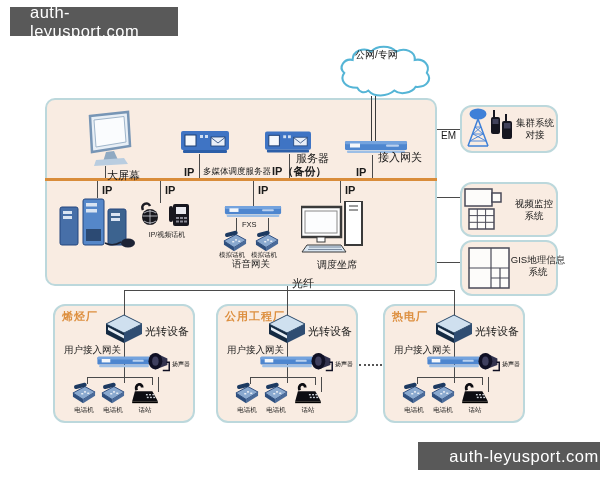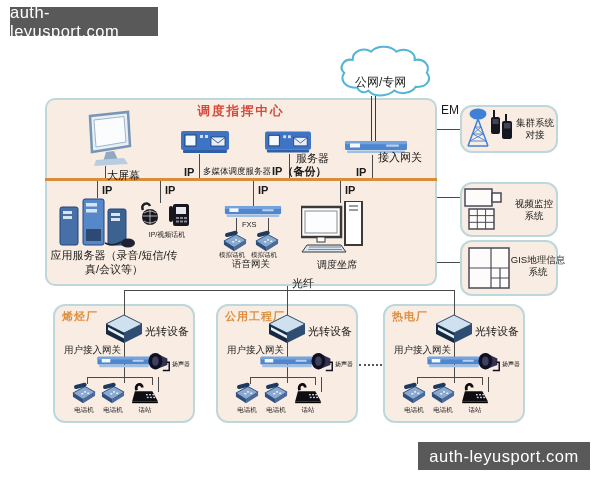--- a/index.html
+++ b/index.html
@@ -17,21 +17,21 @@
   .lbl{position:absolute;z-index:4;font-size:11px;color:#1a1a1a;white-space:nowrap;}
   .lblc{text-align:center;white-space:normal;}
   .ip{font-weight:700;}
   .tiny{font-size:6.5px;}
   .title{position:absolute;z-index:4;font-size:12.5px;font-weight:bold;color:#d8493a;
          letter-spacing:2px;text-align:center;}
   .plantname{position:absolute;z-index:4;font-size:11px;font-weight:bold;color:#dd8f3f;
          letter-spacing:1px;white-space:nowrap;}
   .pnl-lbl{position:absolute;z-index:4;font-size:9.5px;color:#1a1a1a;text-align:center;line-height:1.3;}
   .wm{position:absolute;background:#595959;color:#fff;display:flex;align-items:center;
-      justify-content:center;font-size:16.5px;z-index:9;letter-spacing:0.5px;}
+      justify-content:center;font-size:16.5px;z-index:9;letter-spacing:0.5px;padding-left:20px;}
 </style>
 </head>
 <body>
 
 <div class="stage">
 
   <svg width="0" height="0" style="position:absolute" aria-hidden="true">
     <defs>
       <symbol id="sym-phone" viewBox="0 0 28 26">
         <polygon points="2,13 15,6 26,12 13,20" fill="#8aa9cf" stroke="#27477a" stroke-width="1"></polygon>
@@ -87,25 +87,24 @@
       </symbol>
     </defs>
   </svg>
 
   <div class="wm" style="left:10px;top:7px;width:148px;height:29px">auth-leyusport.com</div>
   <div class="wm" style="left:418px;top:442px;width:172px;height:28px">auth-leyusport.com</div>
 
   <svg class="icon" style="left:335px;top:44px" width="102" height="56" viewBox="0 0 110 60">
     <path d="M24 47 C10 47 5 38 10 31 C3 25 10 15 19 17 C19 7 31 3 39 8 C45 1 60 1 66 8 C75 3 87 8 86 17 C96 15 103 23 99 31 C105 38 99 47 87 46 C83 53 70 55 64 50 C56 57 42 57 36 50 C31 54 26 51 24 47 Z" fill="#ffffff" stroke="#55b5d6" stroke-width="2.2"></path>
   </svg>
-  <div class="lbl" style="left:355px;top:74px;font-size:12px">公网/专网</div>
+  <div class="lbl" style="left:355px;top:48px;font-size:10px">公网/专网</div>
   <div class="dbl" style="left:371px;top:96px;height:45px"></div>
 
   <div class="box" style="left:45px;top:98px;width:392px;height:188px"></div>
-  <div class="title" style="left:45px;top:103px;width:392px">调度指挥中心</div>
 
   <svg class="icon" style="left:82px;top:110px" width="54" height="56" viewBox="0 0 54 56">
     <polygon points="8,6 46,2 48,36 10,42" fill="#e8eff6" stroke="#7795b5" stroke-width="2.5"></polygon>
     <polygon points="12,10 42,6.5 44,32 14,37" fill="#fafcfe" stroke="#9fb5ca" stroke-width="1"></polygon>
     <polygon points="24,42 32,41 36,50 21,52" fill="#8fa9c2"></polygon>
     <polygon points="14,50 42,48 46,54 12,56" fill="#b9cde0"></polygon>
   </svg>
   <div class="lv" style="left:105px;top:166px;height:13px"></div>
   <div class="lbl" style="left:107px;top:168px">大屏幕</div>
 
@@ -145,21 +144,20 @@
         <rect x="5" y="19" width="9" height="3"></rect>
       <rect x="28" y="6" width="11" height="3.5"></rect>
         <rect x="28" y="12" width="11" height="3.5"></rect>
       <rect x="53" y="16" width="9" height="3"></rect>
         <rect x="53" y="21" width="9" height="3"></rect>
     </g>
     <rect x="28" y="32" width="15" height="12" fill="#2c4a73"></rect>
     <path d="M63 45 q-8 5 -16 1" stroke="#1d2335" stroke-width="1.5" fill="none"></path>
     <ellipse cx="70" cy="46" rx="7" ry="4.5" fill="#1d2335"></ellipse>
   </svg>
-  <div class="lbl lblc" style="left:48px;top:248px;width:132px;line-height:1.3">应用服务器（录音/短信/传真/会议等）</div>
 
   <div class="lv" style="left:160px;top:181px;height:22px"></div>
   <div class="lbl ip" style="left:165px;top:184px">IP</div>
   <svg class="icon" style="left:139px;top:202px" width="22" height="26" viewBox="0 0 22 26">
     <path d="M4 8 C1 2 9 -1 11 4" stroke="#1c1c24" stroke-width="2.5" fill="none"></path>
     <circle cx="11" cy="15" r="8" fill="#16161c"></circle>
     <path d="M3.5 14 h15 M11 7.5 v15 M5 19 q6 4 12 0 M5 11 q6 -4 12 0" stroke="#cfd2da" stroke-width="0.8" fill="none"></path>
   </svg>
   <svg class="icon" style="left:169px;top:202px" width="22" height="26" viewBox="0 0 22 26">
     <rect x="4" y="2" width="16" height="22" rx="2" fill="#17171f"></rect>
@@ -205,21 +203,21 @@
     <rect x="16" y="36" width="8" height="5" fill="#fff" stroke="#3a3a3a"></rect>
     <polygon points="6,44 40,44 45,51 1,51" fill="#d7e4ef" stroke="#3a3a3a"></polygon>
     <g stroke="#7a8aa0">
         <line x1="8" y1="46" x2="40" y2="46"></line>
         <line x1="7" y1="48.5" x2="41" y2="48.5"></line>
       </g>
   </svg>
   <div class="lbl" style="left:317px;top:258px;font-size:10px">调度坐席</div>
 
   <div class="lh" style="left:437px;top:129px;width:23px"></div>
-  <div class="lbl" style="left:441px;top:103px;font-size:12px">EM</div>
+  <div class="lbl" style="left:441px;top:130px;font-size:10px">EM</div>
   <div class="lh" style="left:437px;top:197px;width:23px"></div>
   <div class="lh" style="left:437px;top:262px;width:23px"></div>
 
   <div class="box" style="left:460px;top:105px;width:98px;height:48px;border-radius:12px"></div>
   <svg class="icon" style="left:465px;top:108px" width="26" height="40" viewBox="0 0 26 40">
     <ellipse cx="13" cy="6" rx="8.5" ry="5.5" fill="#3f80d8"></ellipse>
     <g stroke="#3f80d8" fill="none" stroke-width="1.5">
       <path d="M13 11 L3 38 M13 11 L23 38 M3 38 H23"></path>
       <path d="M10 19 H16 M8 26 H18 M5 33 H21 M10 19 L18 26 M16 19 L8 26 M8 26 L21 33 M18 26 L5 33" stroke-width="0.9"></path>
     </g>

